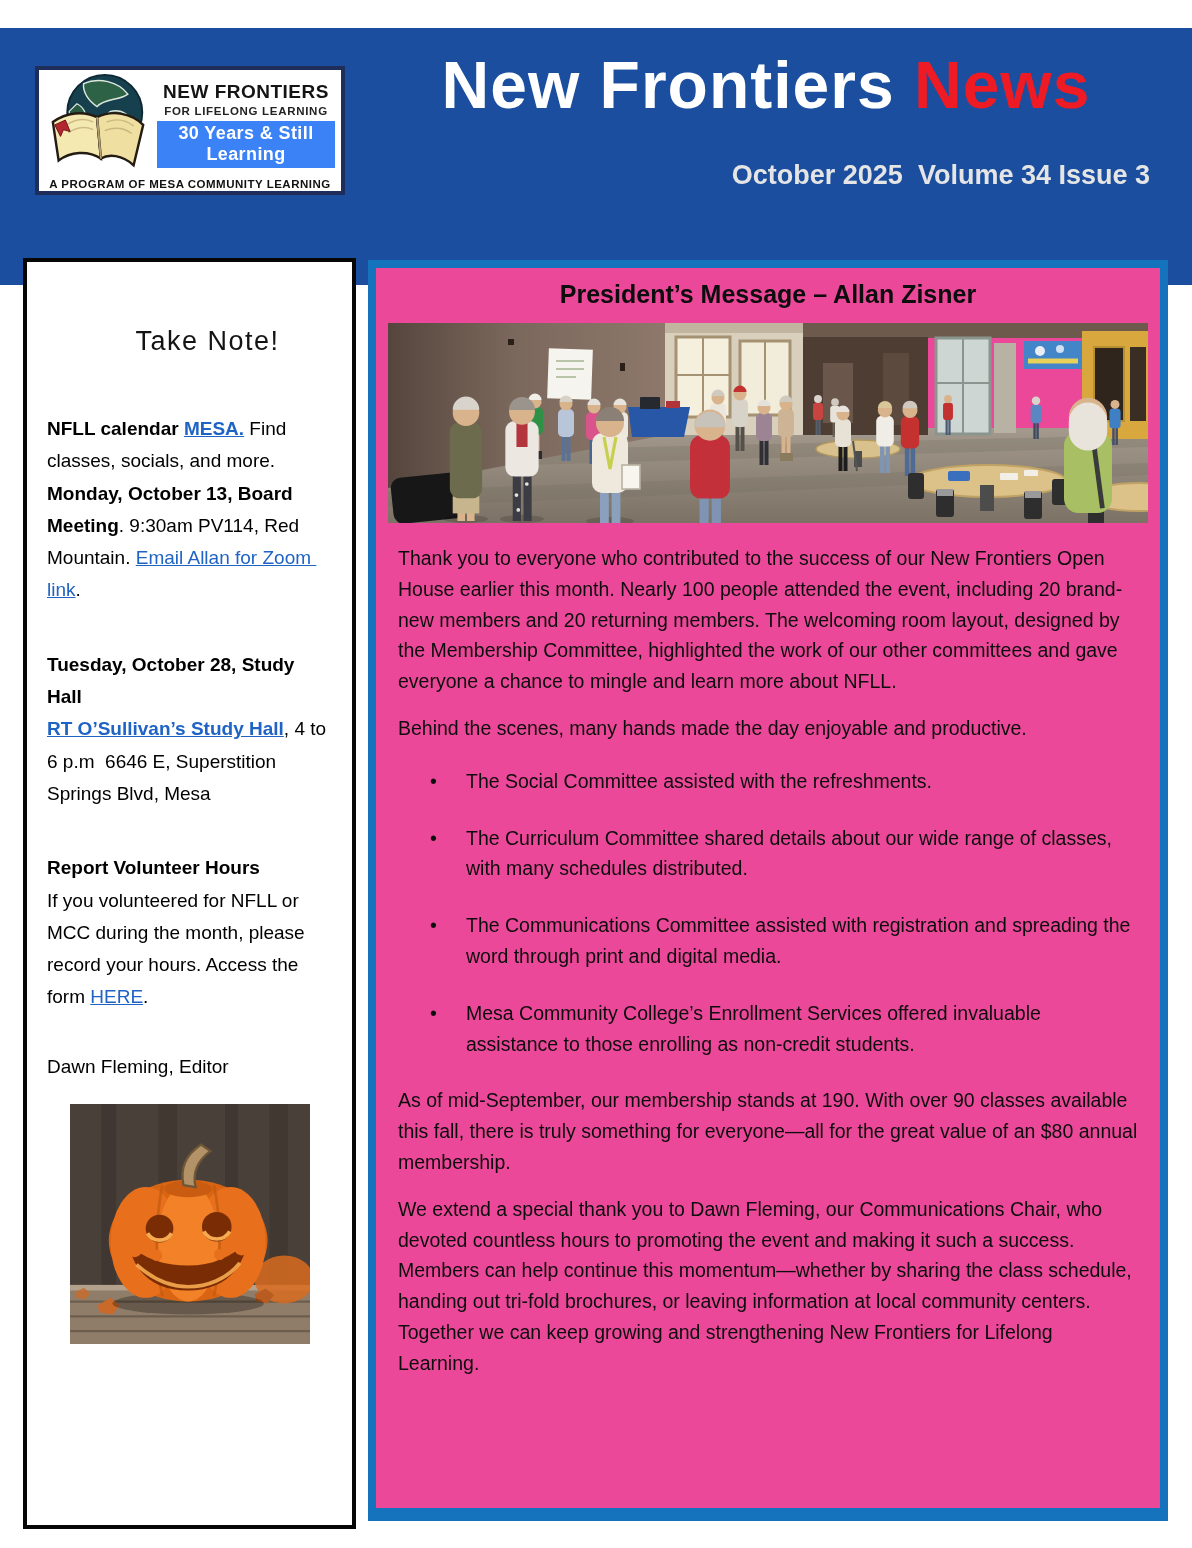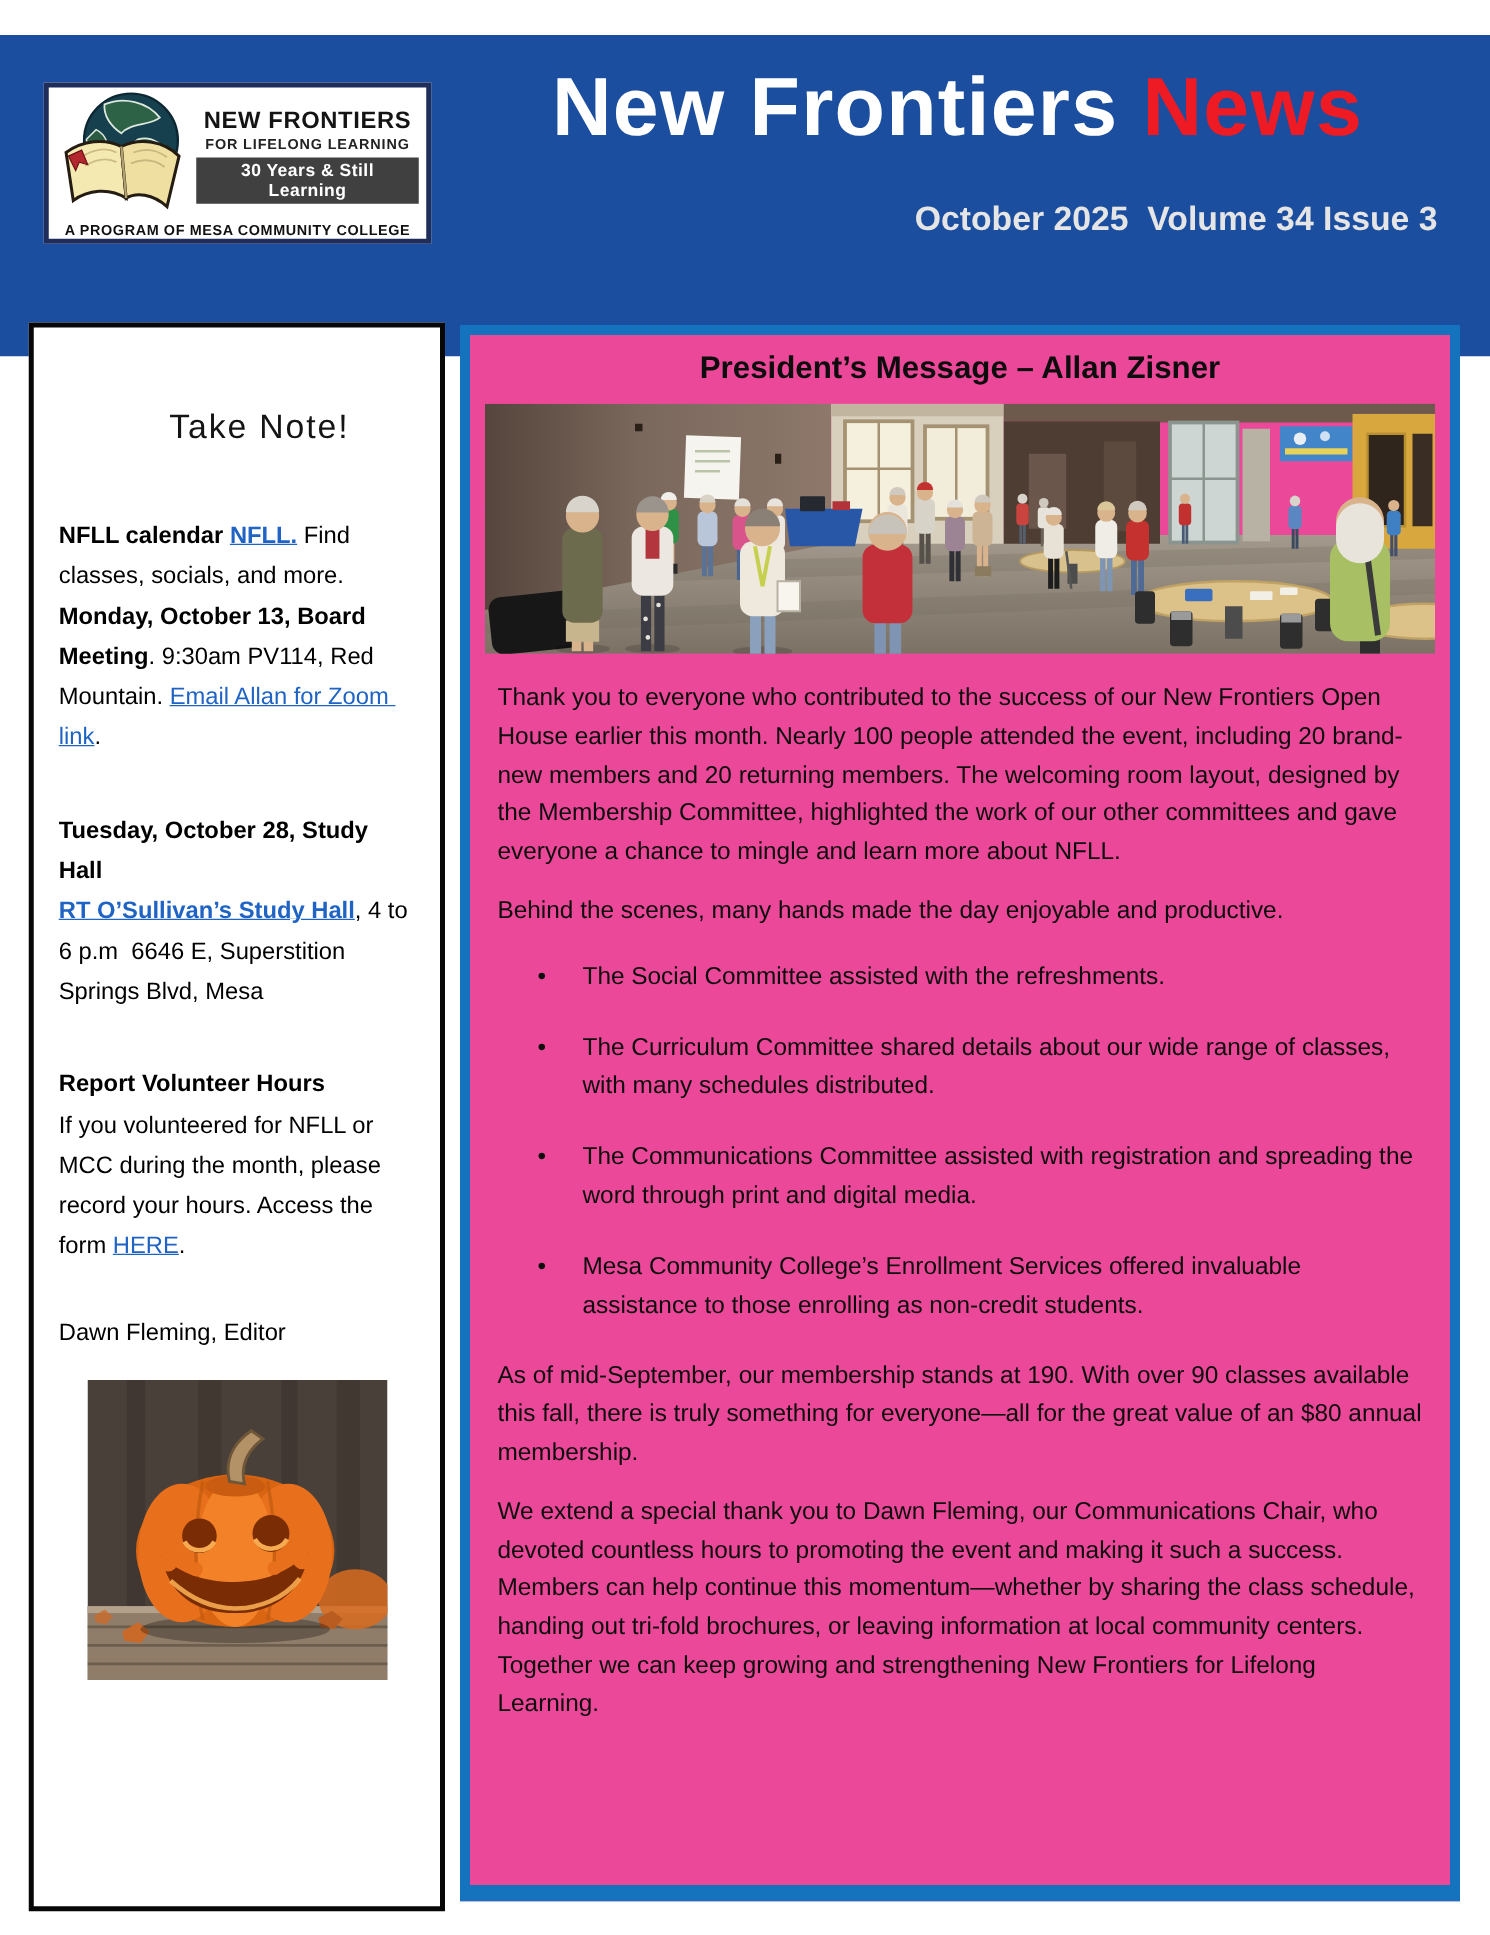--- a/index.html
+++ b/index.html
@@ -19,22 +19,22 @@
     position: absolute; left: 35px; top: 38px; width: 310px; height: 129px;
     background: #fff; border: 4px solid #1e2d5a;
     display: flex; flex-direction: column; overflow: hidden;
   }
   .logo-top { flex: 1; display: flex; align-items: center; padding: 2px 4px 0 2px; }
   .logo-globe { width: 116px; flex: 0 0 116px; }
   .logo-text { flex: 1; text-align: center; padding-right: 2px; }
   .logo-name { font-size: 19px; font-weight: bold; letter-spacing: .5px; color: #141414; }
   .logo-sub  { font-size: 11.5px; font-weight: bold; letter-spacing: .7px; color: #222; margin-top: 2px; }
   .logo-banner {
-    display: inline-block; background: #404040; color: #fff;
-    font-size: 14px; font-weight: bold; padding: 2px 7px 3px; margin-top: 4px;
+    display: inline-block; background: #3b82f6; color: #fff;
+    font-size: 18px; font-weight: bold; padding: 2px 7px 3px; margin-top: 4px;
     letter-spacing: .4px;
   }
   .logo-program {
     font-size: 11.5px; font-weight: bold; letter-spacing: .5px; color: #111;
     text-align: center; padding: 2px 0 6px;
   }
   .header-right { position: absolute; left: 380px; top: 24px; width: 772px; }
   .nf-title {
     font-size: 66px; font-weight: bold; color: #ffffff;
     text-align: center; letter-spacing: 1px; line-height: 1;
@@ -100,33 +100,33 @@
           <path d="M68,52 C78,48 88,50 96,56 M66,61 C76,57 86,58 94,64" stroke="#c9b87e" stroke-width="1.5" fill="none"></path>
           <path d="M14,55 l11,-5 5,12 -7,-2 -3,7 Z" fill="#b3282f" stroke="#6e1116" stroke-width="1"></path>
         </svg>
       </div>
       <div class="logo-text">
         <div class="logo-name">NEW FRONTIERS</div>
         <div class="logo-sub">FOR LIFELONG LEARNING</div>
         <div class="logo-banner">30 Years &amp; Still Learning</div>
       </div>
     </div>
-    <div class="logo-program">A PROGRAM OF MESA COMMUNITY COLLEGE</div>
+    <div class="logo-program">A PROGRAM OF MESA COMMUNITY LEARNING</div>
   </div>
 
   <div class="header-right">
     <div class="nf-title"><span>New Frontiers</span> <span class="red">News</span></div>
     <div class="issue-line">October 2025  Volume 34 Issue 3</div>
   </div>
 </div>
 
 <div class="sidebar">
   <div class="sidebar-title">Take Note!</div>
   <div class="notes">
-    <div class="note"><span class="seg-b">NFLL calendar </span><span class="seg-b seg-l">NFLL.</span><span class=""> Find classes, socials, and more. </span><span class="seg-b">Monday, October 13, Board Meeting</span><span class="">. 9:30am PV114, Red Mountain. </span><span class="seg-l">Email Allan for Zoom link</span><span class="">.</span></div>
+    <div class="note"><span class="seg-b">NFLL calendar </span><span class="seg-b seg-l">MESA.</span><span class=""> Find classes, socials, and more. </span><span class="seg-b">Monday, October 13, Board Meeting</span><span class="">. 9:30am PV114, Red Mountain. </span><span class="seg-l">Email Allan for Zoom link</span><span class="">.</span></div>
     <div class="note"><span class="seg-b">Tuesday, October 28, Study Hall</span><br><span class="seg-b seg-l">RT O’Sullivan’s Study Hall</span><span class="">, 4 to 6 p.m  6646 E, Superstition Springs Blvd, Mesa</span></div>
     <div class="note"><span class="seg-b">Report Volunteer Hours</span><br><span class="">If you volunteered for NFLL or MCC during the month, please record your hours. Access the form </span><span class="seg-l">HERE</span><span class="">.</span></div>
   </div>
   <div class="editor-line">Dawn Fleming, Editor</div>
 
   <div class="pumpkin-wrap">
     <svg viewBox="0 0 260 260" width="240" height="240">
       <rect x="0" y="0" width="260" height="260" fill="#4a403a"></rect>
       <rect x="34" y="0" width="16" height="200" fill="#2e2824" opacity="0.35"></rect>
       <rect x="96" y="0" width="20" height="200" fill="#352e29" opacity="0.4"></rect>

